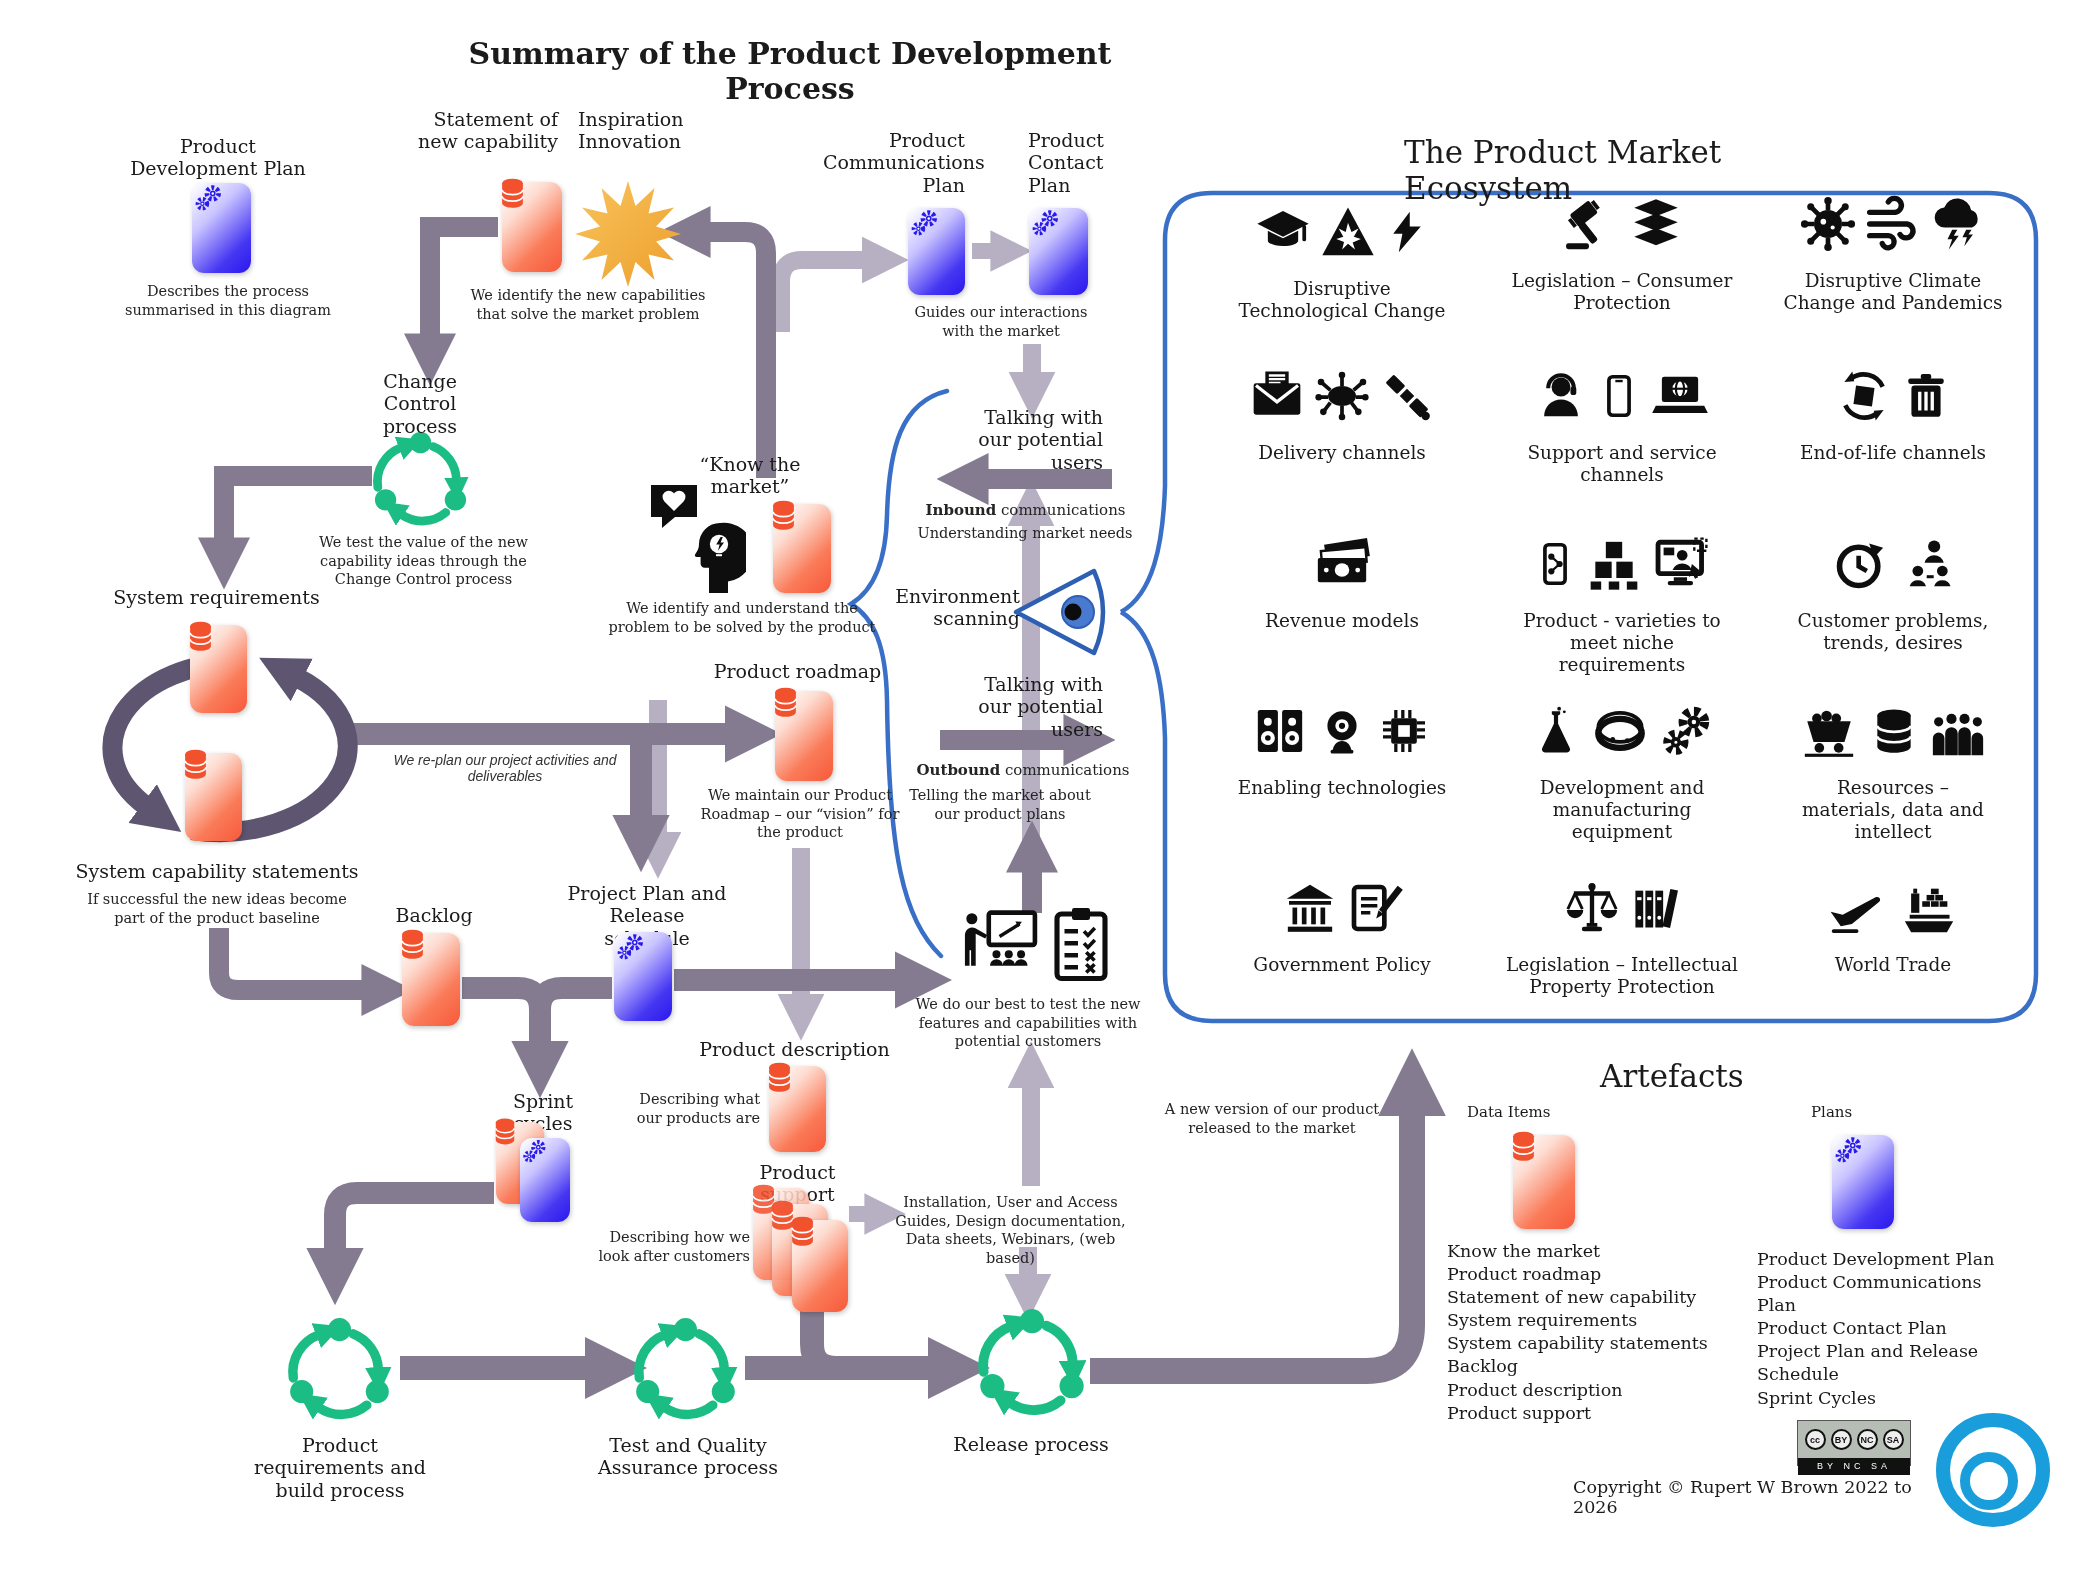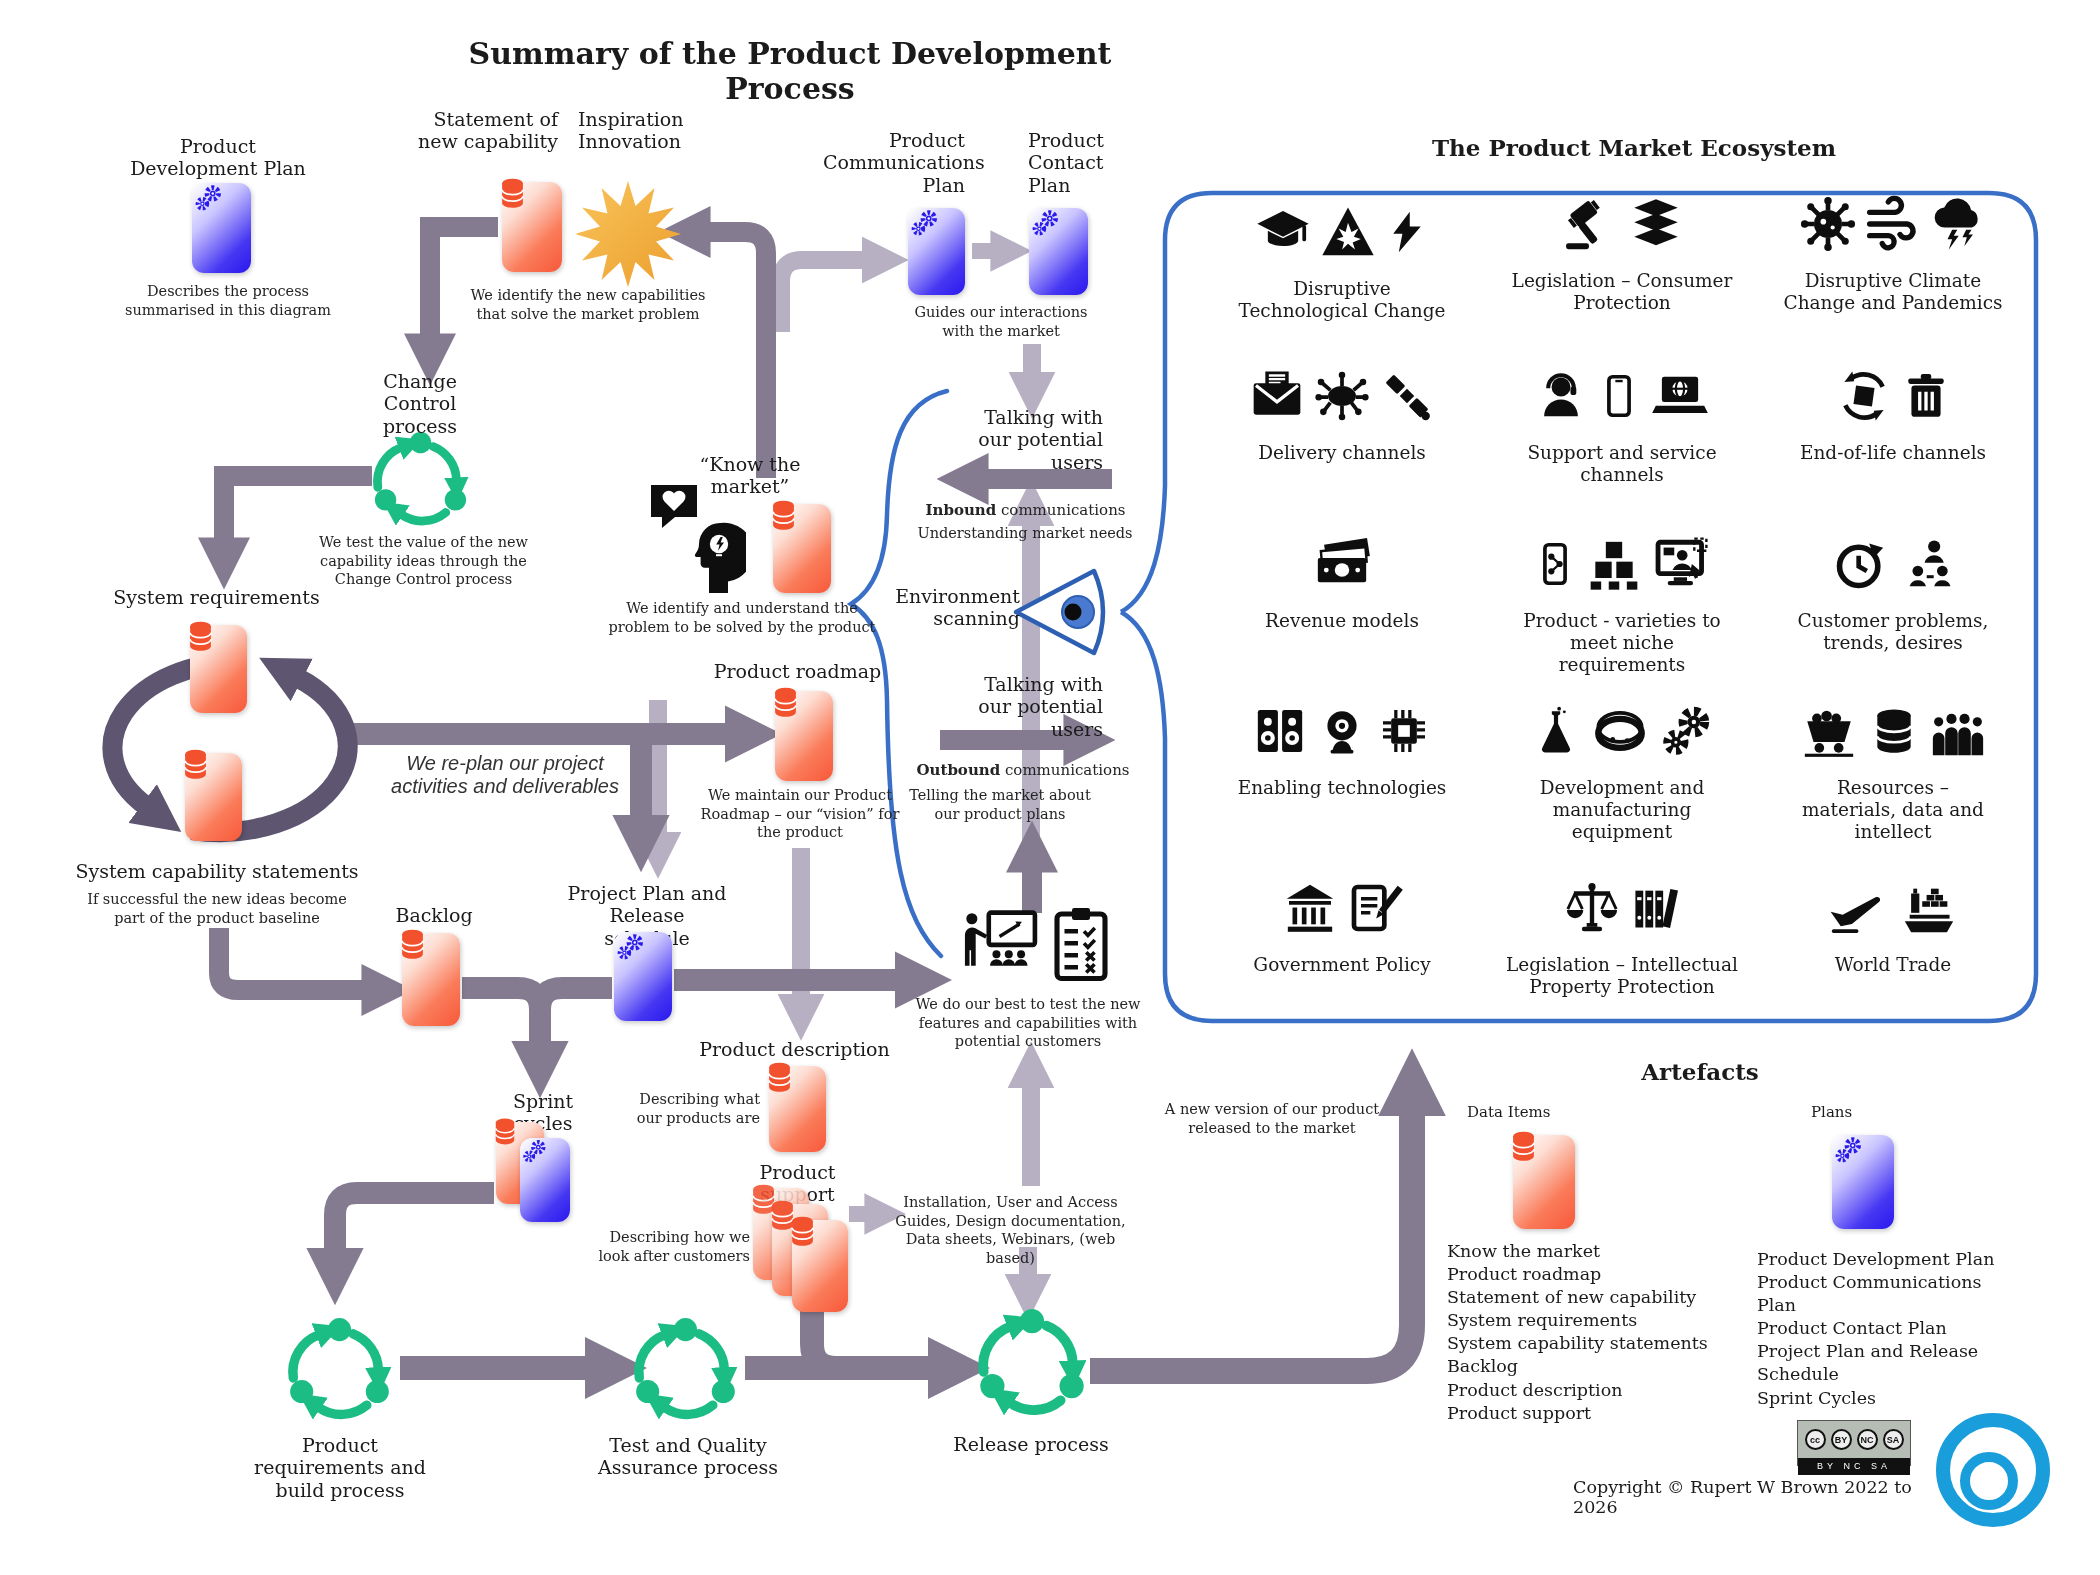--- a/index.html
+++ b/index.html
@@ -4,23 +4,23 @@
 <style>
   html,body{margin:0;padding:0;background:#fff}
   .stage{position:relative;width:2100px;height:1575px;background:#fff;overflow:hidden;
          font-family:"DejaVu Serif",serif;color:#1b1b1b}
   .abs{position:absolute}
   .lbl{font-size:19px;line-height:1.18;text-align:center}
   .lbl.rt{text-align:right}.lbl.lt{text-align:left}
   .cap{font-size:14.5px;line-height:1.28;text-align:center;color:#242424}
   .cap.rt{text-align:right}
   .b{font-weight:bold}
-  .note{font-family:"Liberation Sans",sans-serif;font-style:italic;font-size:20px;text-align:center;color:#333}
+  .note{font-family:"Liberation Sans",sans-serif;font-style:italic;font-size:14px;text-align:center;color:#333}
   .h1{font-size:30px;font-weight:bold;text-align:center}
-  .h2{font-size:23px;font-weight:bold;text-align:center}
+  .h2{font-size:31px;font-weight:normal;}
   .h3{font-size:15px;font-weight:normal;}
   .dicon,.picon{position:absolute;border-radius:12px;box-shadow:1px 2px 5px rgba(0,0,0,.22)}
   .dicon{background:linear-gradient(135deg,#ffffff 2%,#fdddd2 30%,#fa7b59 68%,#f7593a 100%)}
   .picon{background:linear-gradient(135deg,#ffffff 2%,#c9c4ff 35%,#4637f2 75%,#2a18ee 100%)}
   .cyl{position:absolute;left:-3px;top:-5px;width:27px}
   .gear{position:absolute;left:1px;top:1px;width:32px}
   .eco-cell{position:absolute;text-align:center}
   .eco-ic{display:flex;justify-content:center;align-items:center;gap:9px;height:72px}
   .eco-lbl{font-size:18.5px;line-height:1.2;margin:10px auto 0}
   .eico{fill:#0e0e0e}

